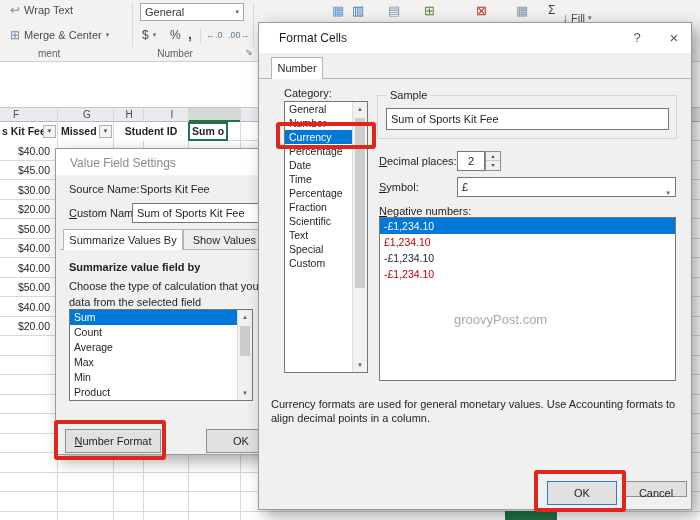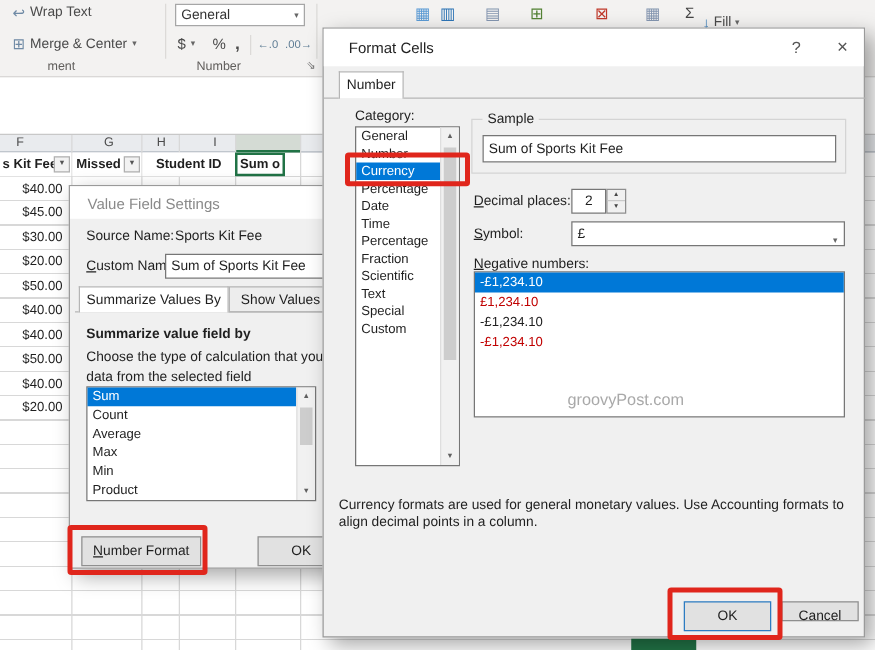--- a/index.html
+++ b/index.html
@@ -249,21 +249,21 @@
       <div style="height:9px;font-size:6px;text-align:center;line-height:9px;color:#444;">▾</div>
     </div>
 
     <span class="t accel" style="left:120px;top:158px;">Symbol:</span>
     <div class="input" style="left:198px;top:154px;width:219px;height:20px;line-height:18px;">
       <span>£</span>
       <span class="caret" style="position:absolute;right:5px;top:6px;">▾</span>
     </div>
 
     <span class="t accel" style="left:120px;top:182px;">Negative numbers:</span>
-    <div class="listbox" style="left:120px;top:194px;width:297px;height:117px;">
+    <div class="listbox" style="left:120px;top:194px;width:297px;height:164px;">
       <div class="lb-items-full">
         <div class="nli sel">-£1,234.10</div>
         <div class="nli neg-red">£1,234.10</div>
         <div class="nli">-£1,234.10</div>
         <div class="nli neg-red">-£1,234.10</div>
       </div>
       <span class="watermark" style="left:74px;top:94px;">groovyPost.com</span>
     </div>
 
     <div class="t wrap" style="left:12px;top:374px;width:412px;line-height:14px;">Currency formats are used for general monetary values.  Use Accounting formats to align decimal points in a column.</div>

